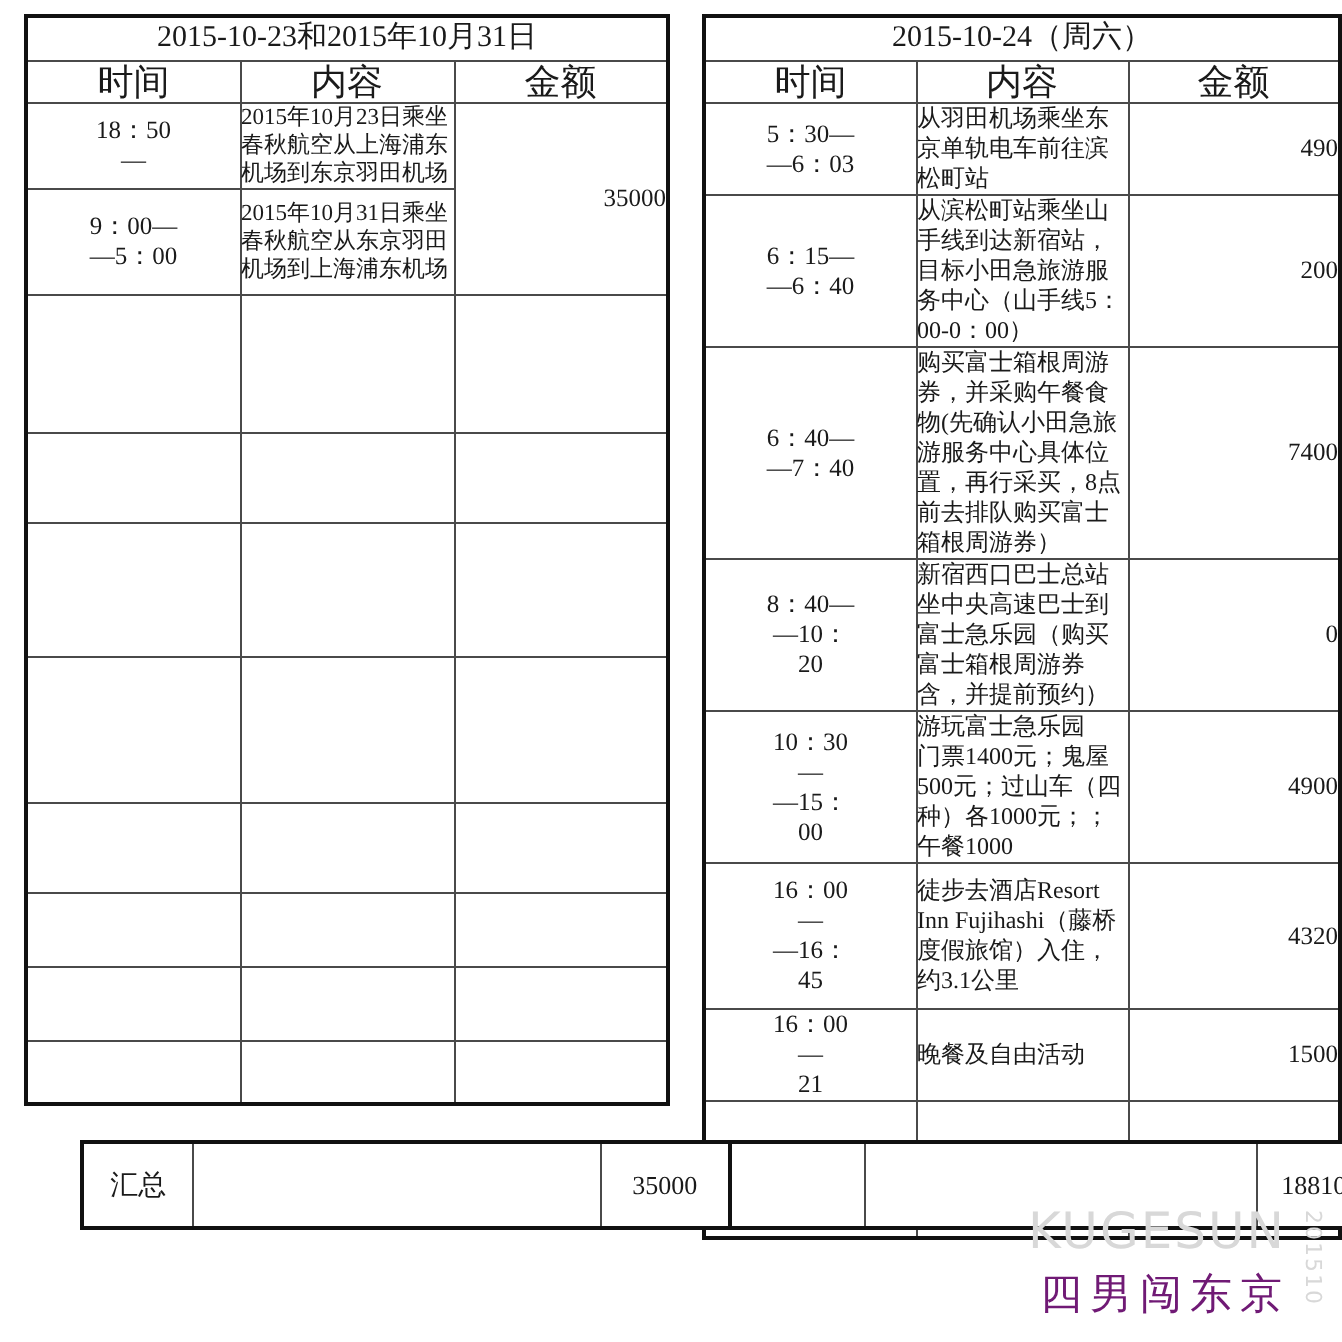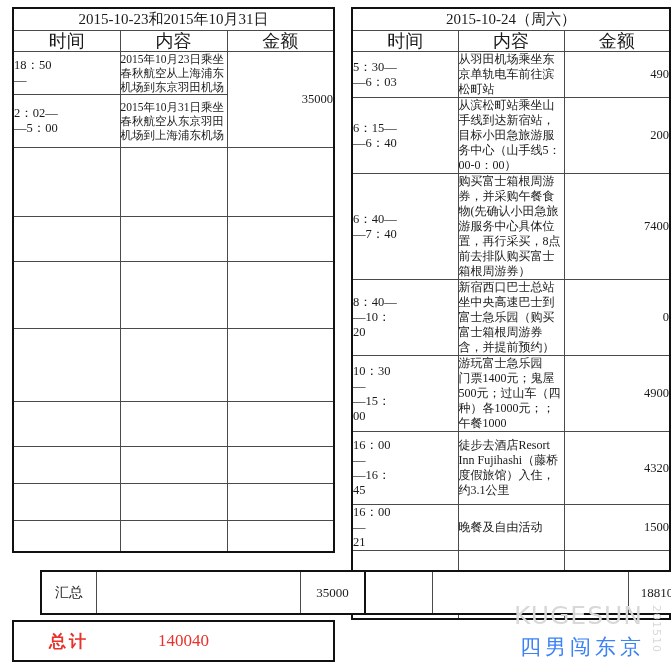--- a/index.html
+++ b/index.html
@@ -56,20 +56,21 @@
     letter-spacing: 0px;
   }
   .col-head {
     text-align: center;
     font-size: 18px;
     height: 20px;
     line-height: 20px;
   }
 
   .t-time {
+    text-align: center;
     font-size: 12.5px;
     line-height: 15px;
     padding: 1px 2px;
     white-space: pre-line;
   }
   .t-content {
     text-align: left;
     font-size: 12px;
     line-height: 15px;
     padding: 2px 4px;
@@ -169,21 +170,21 @@
     letter-spacing: 1px;
     color: #d8d8d8;
   }
   #wm-cn {
     position: absolute;
     right: 20px;
     top: 34px;
     font-family: "DejaVu Serif", serif;
     font-size: 21px;
     letter-spacing: 4px;
-    color: #3b82f6;
+    color: #701a75;
   }
 </style>
 </head>
 <body>
 
 <div id="sheet">
 
   <table id="day-left" class="day-table">
     <tbody>
       <tr>
@@ -195,21 +196,21 @@
         <td class="col-head edge-r" style="width:63px">金额</td>
       </tr>
 
       <tr>
         <td class="t-time edge-l" style="height:40px">18：50
 —</td>
         <td class="t-content smaller">2015年10月23日乘坐春秋航空从上海浦东机场到东京羽田机场</td>
         <td class="t-amount edge-r" rowspan="2">35000</td>
       </tr>
       <tr>
-        <td class="t-time edge-l" style="height:52px">2：02—
+        <td class="t-time edge-l" style="height:52px">9：00—
 —5：00</td>
         <td class="t-content smaller">2015年10月31日乘坐春秋航空从东京羽田机场到上海浦东机场</td>
       </tr>
 
       <tr class="blank-row">
         <td class="t-time edge-l" style="height:68px"></td>
         <td class="t-content"></td>
         <td class="t-amount edge-r"></td>
       </tr>
       <tr class="blank-row">
@@ -332,24 +333,20 @@
           <td style="width:202px"></td>
           <td class="thickR" style="width:63px">35000</td>
           <td class="thickL" style="width:66px"></td>
           <td style="width:194px"></td>
           <td class="thickR" style="width:56px">18810</td>
         </tr>
       </tbody>
     </table>
   </div>
 
-  <div id="grandtotal-wrap">
-    <div id="grandtotal-label">总计</div>
-    <div id="grandtotal-value">140040</div>
-  </div>
 
   <div id="watermark">
     <div id="wm-brand">KUGESUN</div>
     <div id="wm-year">201510</div>
     <div id="wm-cn">四男闯东京</div>
   </div>
 
 </div>
 
 </body></html>

